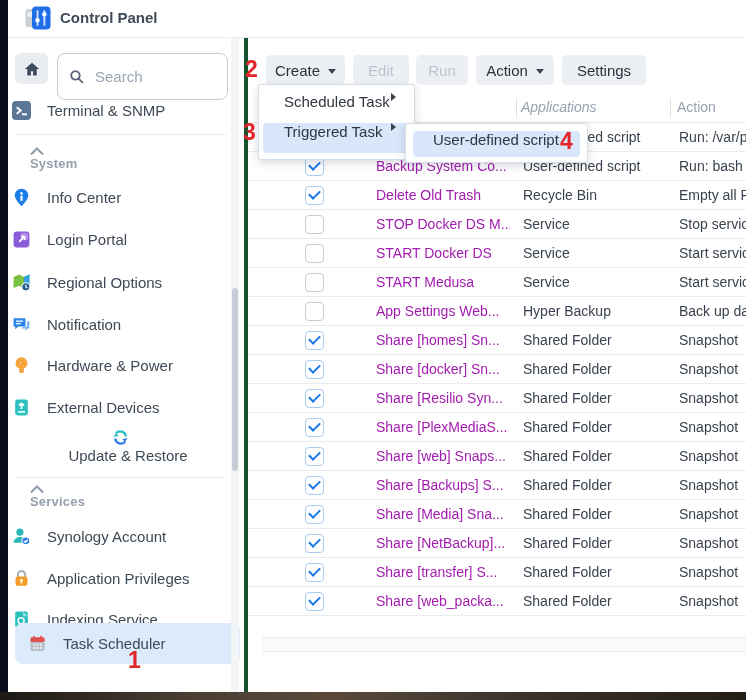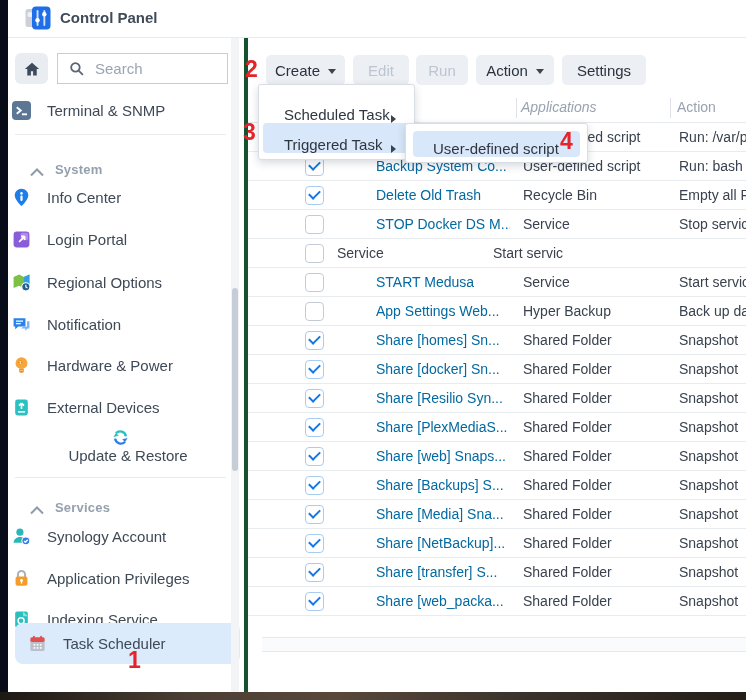--- a/index.html
+++ b/index.html
@@ -13,28 +13,28 @@
     background:linear-gradient(90deg,#1d1915 0%,#4a3e33 25%,#59483a 45%,#3a332c 70%,#241e18 100%);}
   
   .window{position:absolute;left:8px;top:0;width:738px;height:692px;background:#fff;}
   .titlebar{position:absolute;left:0;top:0;right:0;height:37px;background:#fff;border-bottom:1px solid #e8ebef;}
   .titlebar .app-icon{position:absolute;left:17px;top:5px;width:26px;height:26px;}
   .titlebar .title{position:absolute;left:52px;top:9px;font-size:15px;font-weight:bold;color:#404b59;}
   
   .sidebar{position:absolute;left:0;top:38px;width:236px;bottom:0;background:#fff;}
   .home-btn{position:absolute;left:7px;top:15px;width:33px;height:31px;background:#e9edf2;border-radius:6px;
     display:flex;align-items:center;justify-content:center;cursor:pointer;}
-  .search-box{position:absolute;left:49px;top:15px;width:171px;height:31px;border:1px solid #c6cdd7;border-radius:0;
+  .search-box{position:absolute;left:49px;top:15px;width:171px;height:47px;border:1px solid #c6cdd7;border-radius:8px;
     background:#fff;display:flex;align-items:center;box-sizing:border-box;padding-left:10px;}
   .search-box svg{flex:0 0 auto;margin-right:8px;}
   .search-box input{border:none;outline:none;width:110px;font-size:15px;color:#3e4956;background:transparent;
     font-family:"Liberation Sans","DejaVu Sans",sans-serif;}
   .search-box input::placeholder{color:#9aa5b3;}
   .divider{position:absolute;left:7px;right:18px;height:1px;background:#e9ebef;}
-  .sec-head{position:absolute;left:0;width:100%;height:30px;display:flex;align-items:flex-end;padding-left:22px;box-sizing:border-box;}
+  .sec-head{position:absolute;left:0;width:100%;height:30px;display:flex;align-items:flex-start;padding-left:22px;box-sizing:border-box;flex-direction:column;}
   .sec-head .chev{margin-right:11px;display:flex;}
   .sec-head .sec-label{font-size:13px;font-weight:bold;color:#95a0ae;letter-spacing:.2px;}
   .nav-item{position:absolute;left:0;width:100%;height:42px;display:flex;align-items:center;padding-left:4px;box-sizing:border-box;cursor:pointer;}
   .nav-item .ni-icon{width:19px;height:19px;margin-right:16px;flex:0 0 auto;display:flex;}
   .nav-item .ni-label{font-size:15px;color:#3e4956;white-space:nowrap;}
   .nav-item.selected-bg{left:7px;width:225px;height:41px;background:#dcebfb;border-radius:8px;padding-left:13px;}
   .sb-track{position:absolute;right:5px;top:0;bottom:0;width:8px;background:#f2f4f6;}
   .sb-thumb{position:absolute;right:6px;top:250px;width:6px;height:183px;background:#c7cdd6;border-radius:3px;}
   
   .main{position:absolute;left:236px;top:38px;right:0;bottom:0;background:#fff;border-left:4px solid #14532d;box-sizing:border-box;}
@@ -53,30 +53,30 @@
   .h-act{left:429px;}
   .hsep{position:absolute;top:4px;height:20px;width:1px;background:#dfe3e8;}
   .hsep1{left:268px;}
   .hsep2{left:422px;}
   .rows{position:absolute;left:0;right:0;top:85px;}
   .trow{height:28px;border-bottom:1px solid #e9ecef;display:flex;align-items:center;padding-left:57px;box-sizing:content-box;}
   .cb{width:17px;height:17px;border:1px solid #c3ccd6;border-radius:4px;background:#fff;position:relative;flex:0 0 auto;}
   .cb.checked{border-color:#a9cdf0;}
   .cb.checked::after{content:"";position:absolute;left:3px;top:3px;width:9px;height:5px;
     border-left:2.6px solid #1277e8;border-bottom:2.6px solid #1277e8;transform:rotate(-45deg);}
-  .c-name{margin-left:52px;width:134px;font-size:14px;color:#0369a1;white-space:nowrap;overflow:hidden;}
+  .c-name{margin-left:52px;width:134px;font-size:14px;color:#a21caf;white-space:nowrap;overflow:hidden;}
   .c-app{margin-left:13px;width:143px;font-size:14px;color:#39424e;white-space:nowrap;overflow:hidden;}
   .c-action{margin-left:13px;flex:1;font-size:14px;color:#39424e;white-space:nowrap;overflow:hidden;}
   .foot-line1{position:absolute;left:14px;right:0;top:599px;height:1px;background:#e6e9ed;}
   .foot-band{position:absolute;left:14px;right:0;top:600px;height:13px;background:#fafbfc;}
   .foot-line2{position:absolute;left:14px;right:0;top:613px;height:1px;background:#e6e9ed;}
   
   .menu{position:absolute;left:258px;top:84px;width:157px;height:76px;background:#fff;border:1px solid #d9dee5;
     border-radius:3px;box-shadow:0 3px 8px rgba(40,50,70,.18);z-index:50;box-sizing:border-box;padding-top:8px;}
-  .menu-item{height:30px;margin:0 4px;border-radius:4px;display:flex;align-items:flex-end;padding-left:21px;position:relative;cursor:pointer;}
+  .menu-item{height:30px;margin:0 4px;border-radius:4px;display:flex;align-items:flex-start;padding-left:21px;position:relative;cursor:pointer;}
   .menu-item.hl{background:#d8e7f9;}
   .menu-item .mi-label{font-size:15px;color:#2f3640;white-space:nowrap;}
   .mi-arrow{position:absolute;right:14px;width:0;height:0;border-top:4.5px solid transparent;border-bottom:4.5px solid transparent;border-left:5.5px solid #3a424e;}
   .submenu{position:absolute;left:405px;top:123px;width:183px;height:40px;background:#fff;border:1px solid #d9dee5;
     border-radius:3px;box-shadow:0 3px 8px rgba(40,50,70,.18);z-index:55;box-sizing:border-box;padding-top:7px;}
   .submenu .menu-item{height:26px;margin:0 7px;padding-left:20px;}
   
   .ann{position:absolute;z-index:90;font-size:23px;font-weight:bold;color:#e3242b;line-height:1;}
   .ann1{left:128px;top:649px;}
   .ann2{left:245px;top:58px;}
@@ -340,20 +340,21 @@
     <span class="c-action">Empty all R</span>
   </div>
         <div class="trow">
     <span class="cb"></span>
     <span class="c-name">STOP Docker DS M...</span>
     <span class="c-app">Service</span>
     <span class="c-action">Stop servic</span>
   </div>
         <div class="trow">
     <span class="cb"></span>
+    <span class="c-name">START Docker DS</span>
     <span class="c-app">Service</span>
     <span class="c-action">Start servic</span>
   </div>
         <div class="trow">
     <span class="cb"></span>
     <span class="c-name">START Medusa</span>
     <span class="c-app">Service</span>
     <span class="c-action">Start servic</span>
   </div>
         <div class="trow">

